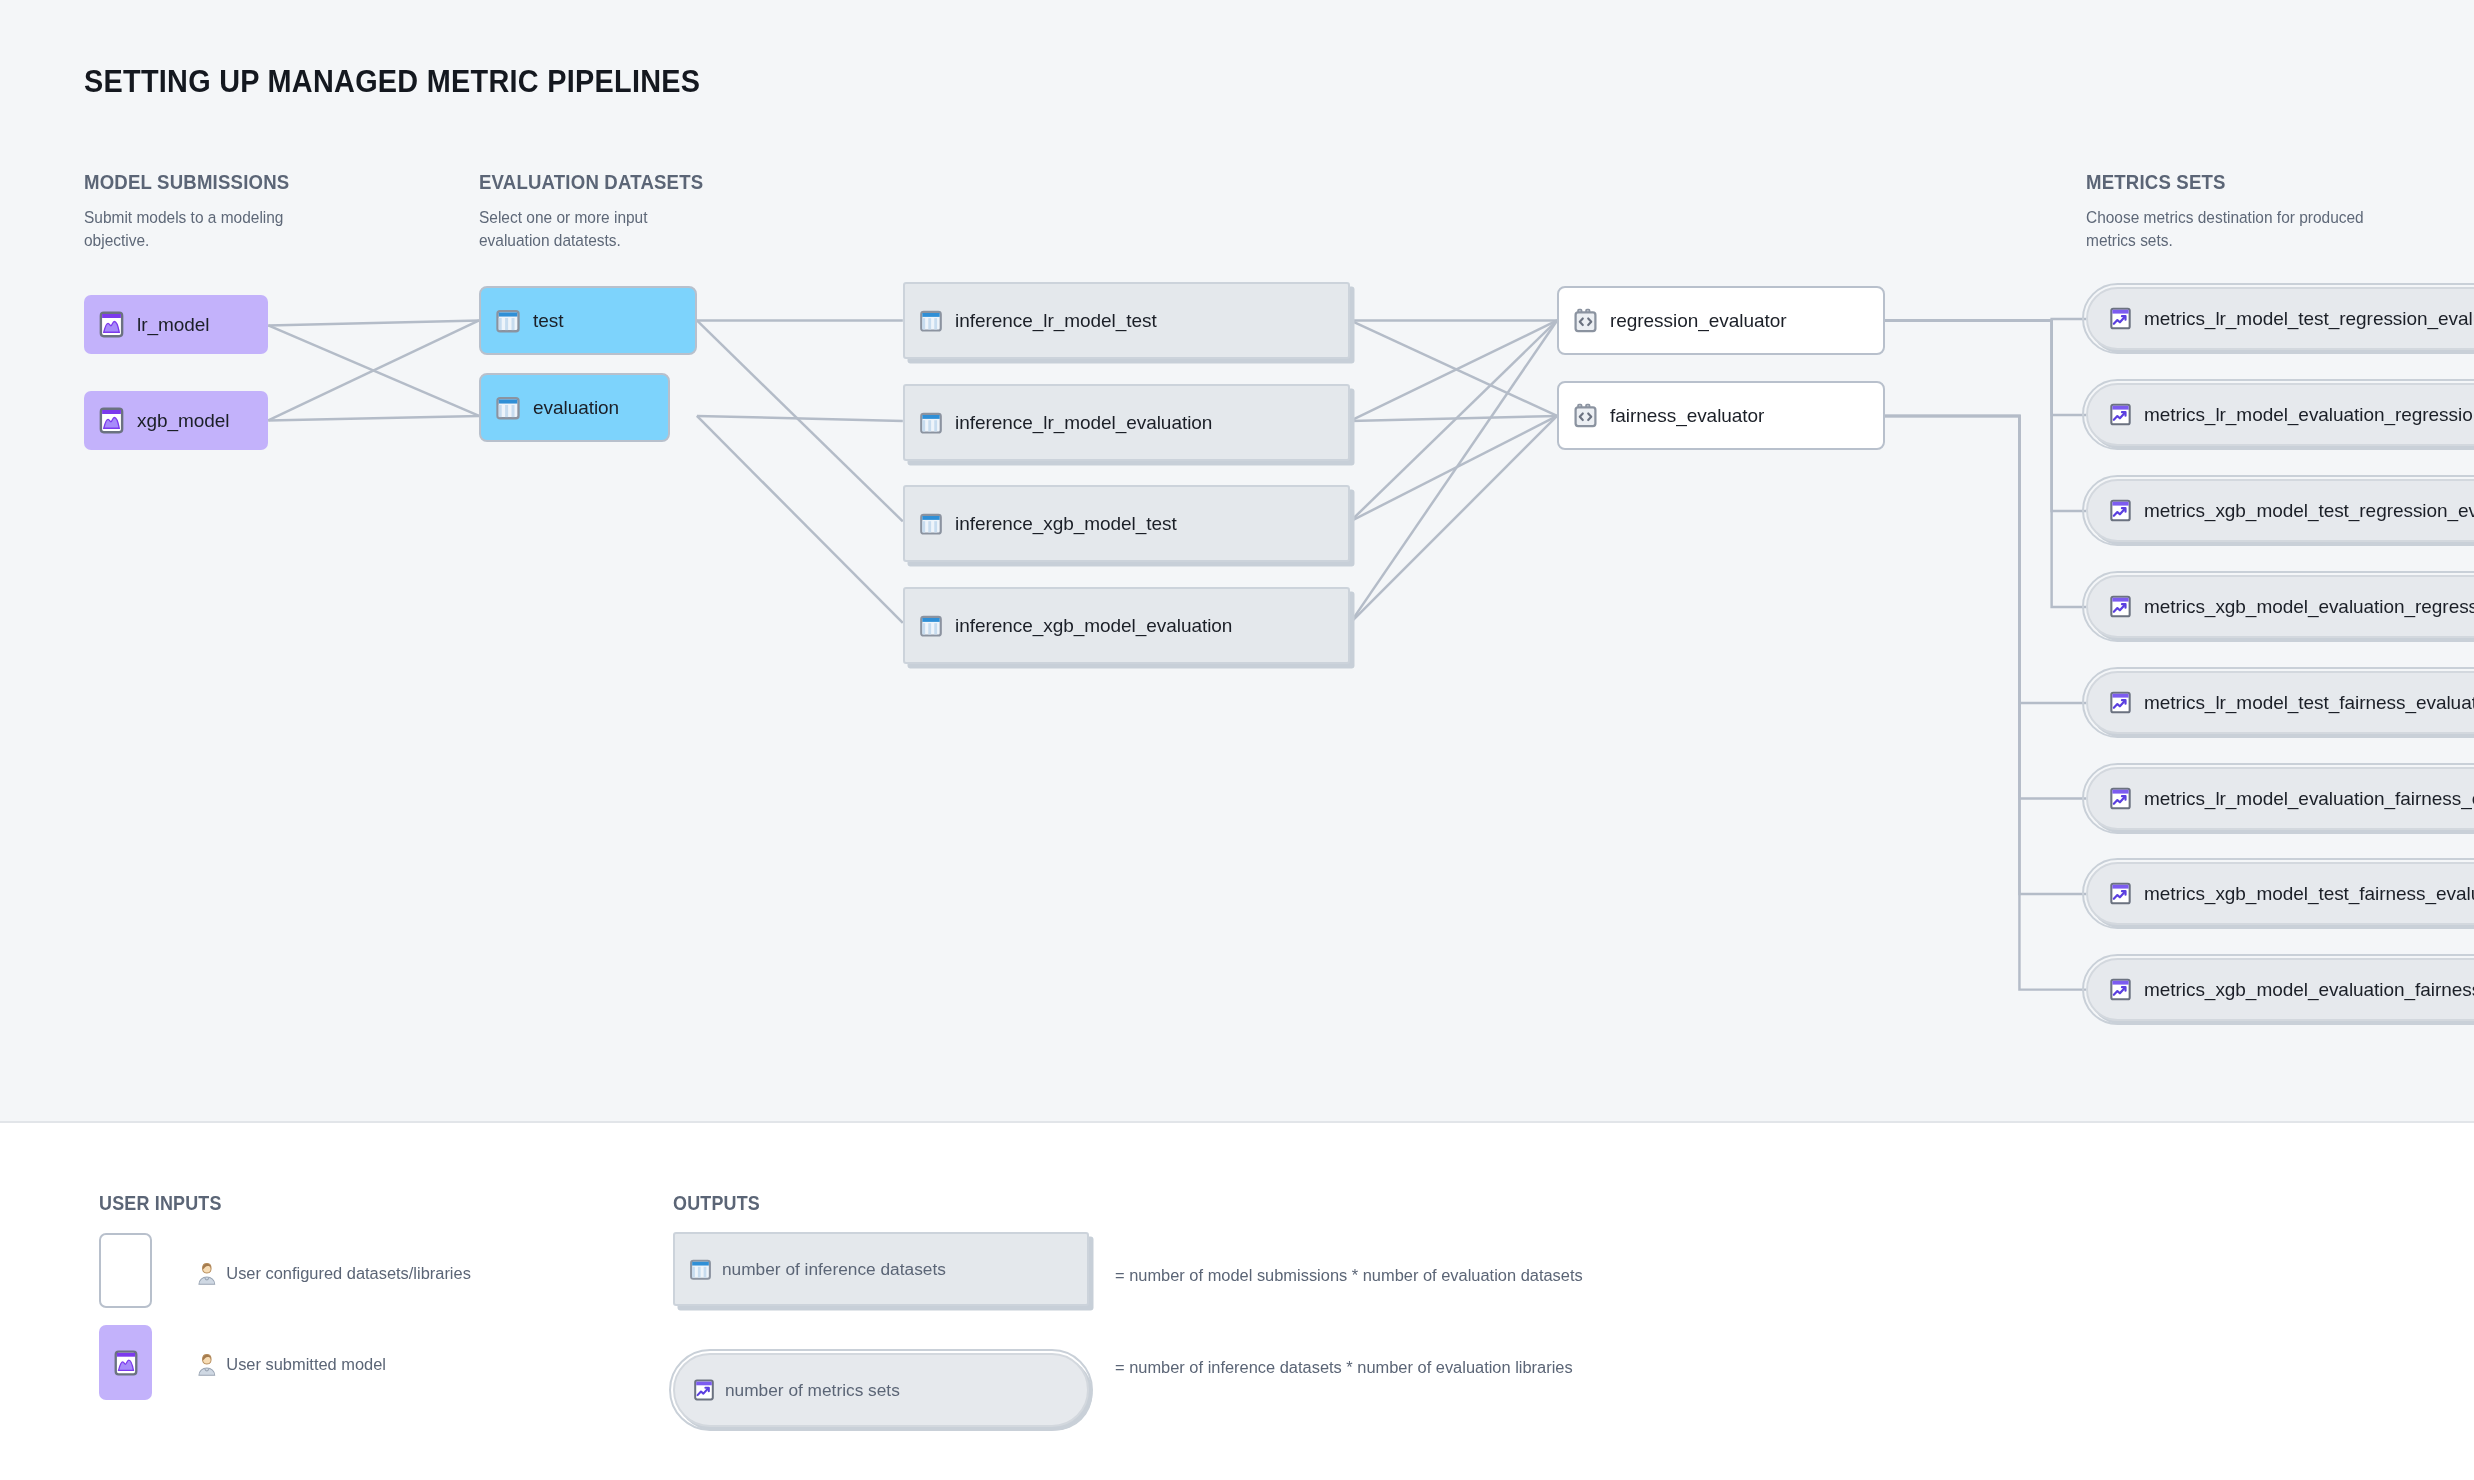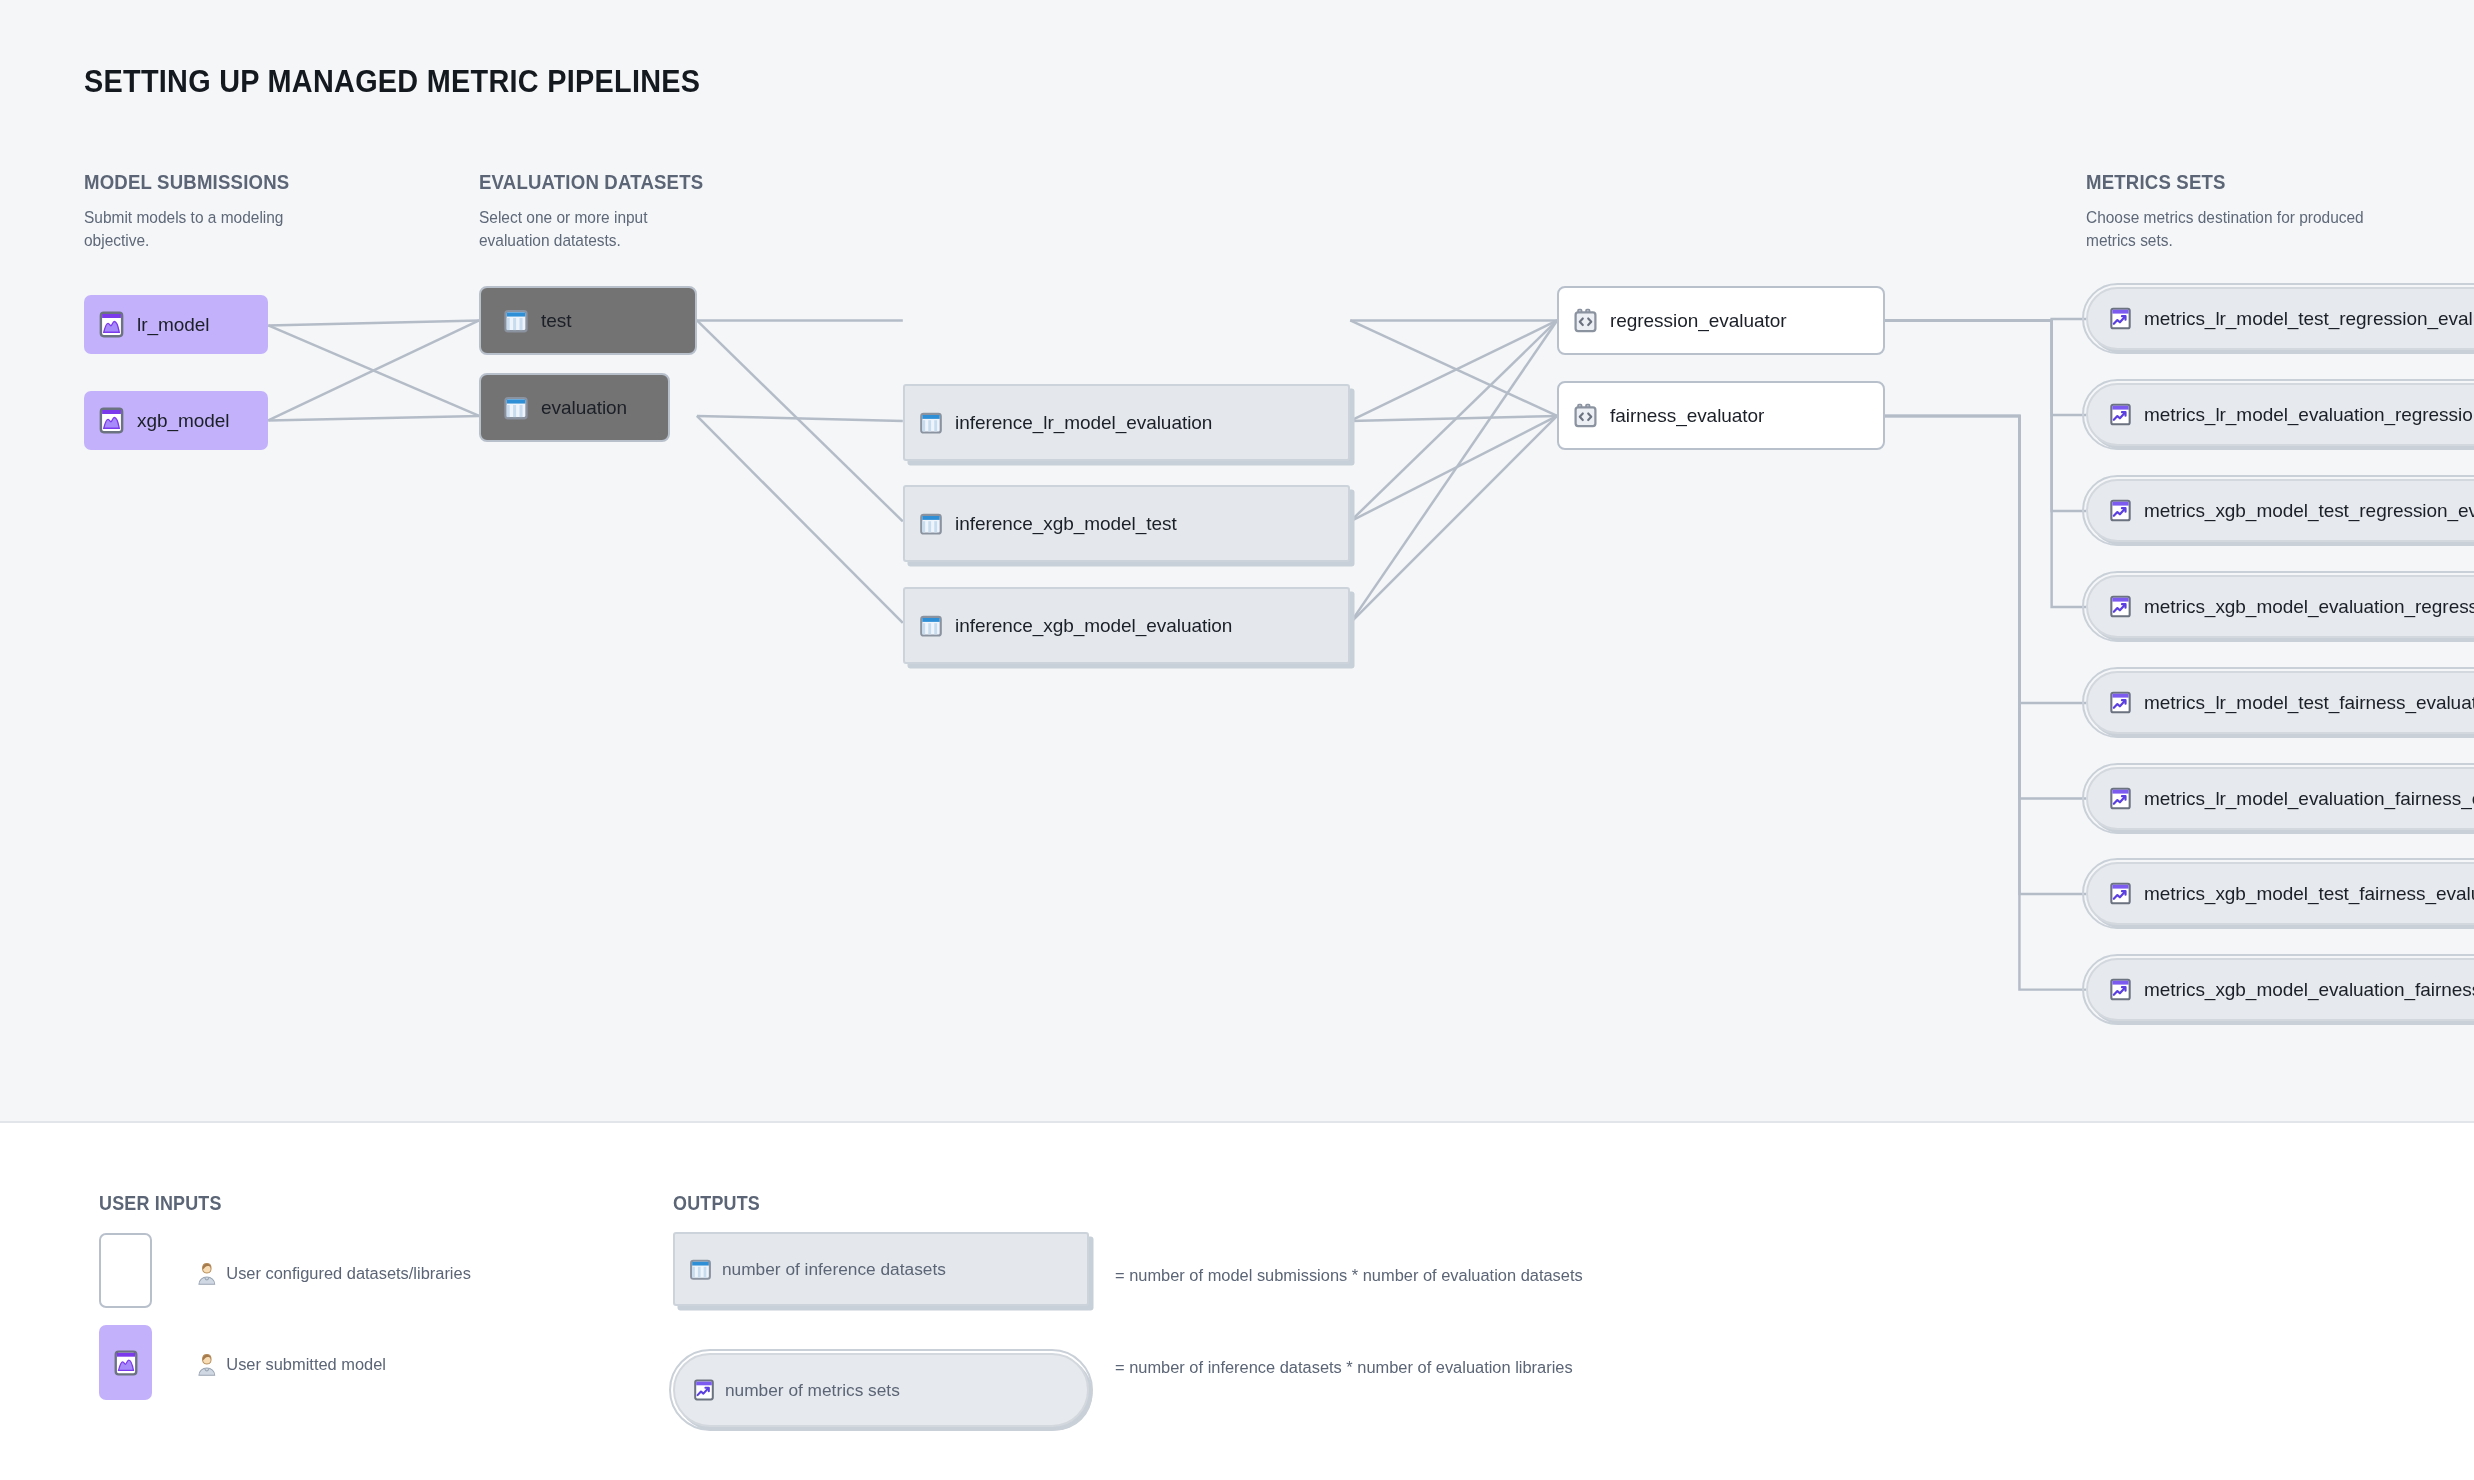--- a/index.html
+++ b/index.html
@@ -69,22 +69,22 @@
   }
   .node .icon { flex: 0 0 auto; margin-right: 11px; }
 
   
   .node.model {
     background: #c3b2fb; border-radius: 7px;
     padding: 0 13px;
   }
   
   .node.dataset {
-    background: #737373; border: 2px solid #b8c0cc; border-radius: 8px;
-    padding: 0 21px;
+    background: #7dd3fc; border: 2px solid #b8c0cc; border-radius: 8px;
+    padding: 0 13px;
   }
   
   .node.inference {
     background: #e4e8ec; border: 2px solid #ccd3db; border-radius: 3px;
     padding: 0 13px;
     box-shadow: 4.5px 4.5px 0 0 #c7cfd8;
   }
   
   .node.library {
     background: #ffffff; border: 2px solid #b8c0cc; border-radius: 8px;
@@ -249,20 +249,34 @@
           <rect x="4" y="9.4" width="2.6" height="10.4"></rect>
           <rect x="9.5" y="9.4" width="2.6" height="10.4"></rect>
           <rect x="15" y="9.4" width="2.6" height="10.4"></rect>
         </g>
       </svg>
     </span>
     <span class="label">evaluation</span>
   </div>
 
 
+  <div class="node inference" style="left:903px; top:282px; width:447px; height:77px">
+    <span class="icon">
+      <svg class="ico" width="26" height="26" viewBox="0 0 24 24">
+        <rect x="3" y="3.6" width="18" height="17.2" rx="2.2" fill="#eef4fa" stroke="#8b93a0" stroke-width="2"></rect>
+        <path d="M4 4.6h16v3.6H4z" fill="#2f8fd6"></path>
+        <g fill="#c7dcef">
+          <rect x="4" y="9.4" width="2.6" height="10.4"></rect>
+          <rect x="9.5" y="9.4" width="2.6" height="10.4"></rect>
+          <rect x="15" y="9.4" width="2.6" height="10.4"></rect>
+        </g>
+      </svg>
+    </span>
+    <span class="label">inference_lr_model_test</span>
+  </div>
 
   <div class="node inference" style="left:903px; top:384px; width:447px; height:77px">
     <span class="icon">
       <svg class="ico" width="26" height="26" viewBox="0 0 24 24">
         <rect x="3" y="3.6" width="18" height="17.2" rx="2.2" fill="#eef4fa" stroke="#8b93a0" stroke-width="2"></rect>
         <path d="M4 4.6h16v3.6H4z" fill="#2f8fd6"></path>
         <g fill="#c7dcef">
           <rect x="4" y="9.4" width="2.6" height="10.4"></rect>
           <rect x="9.5" y="9.4" width="2.6" height="10.4"></rect>
           <rect x="15" y="9.4" width="2.6" height="10.4"></rect>

